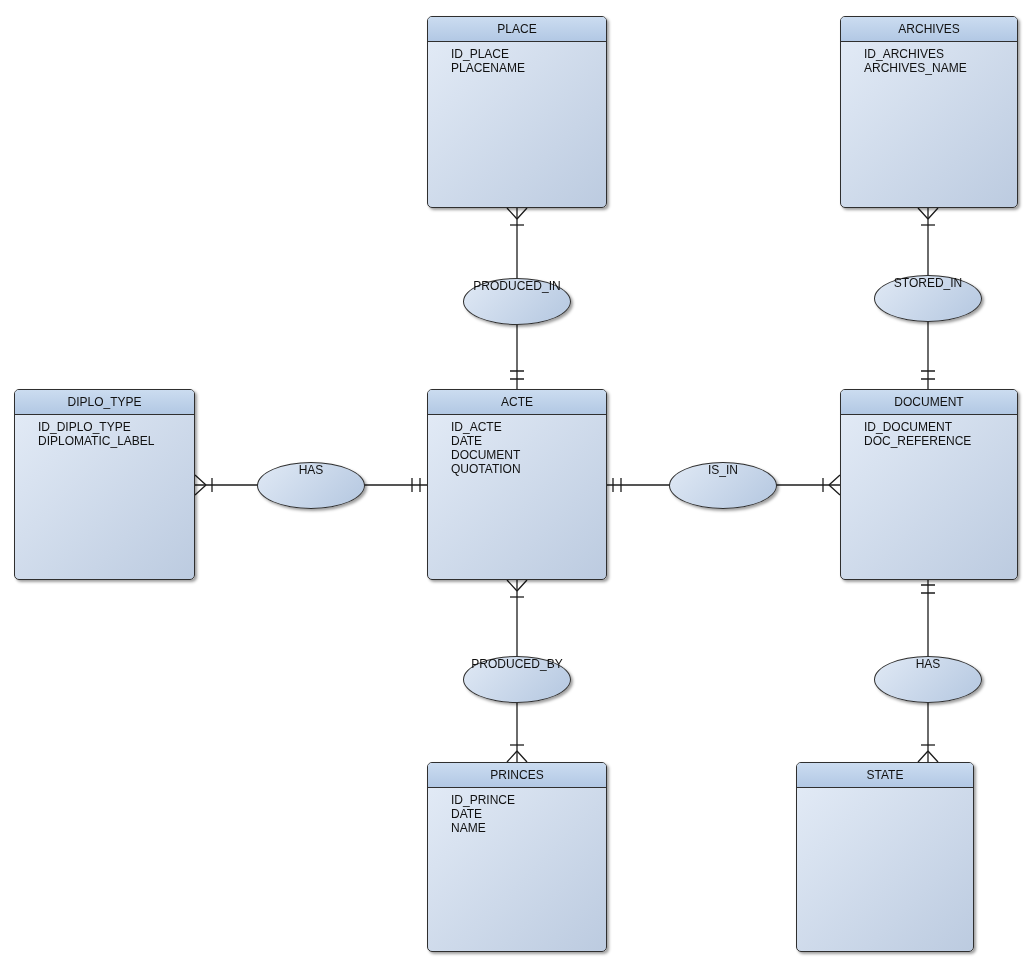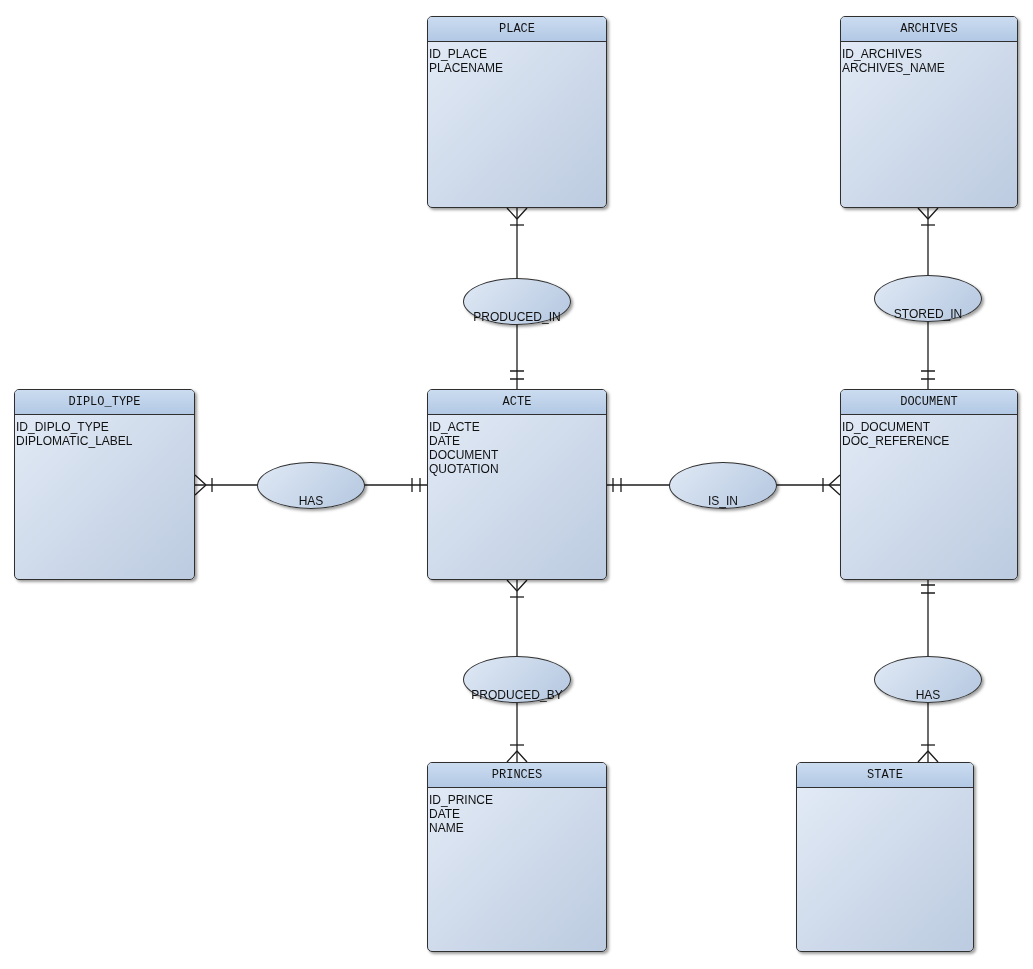--- a/index.html
+++ b/index.html
@@ -21,30 +21,30 @@
     border:1px solid var(--border);border-radius:5px;
     background:linear-gradient(135deg,var(--body-light) 0%,var(--body-dark) 100%);
     box-shadow:2px 2px 3px rgba(0,0,0,0.38);
     display:flex;flex-direction:column;
   }
   .entity-header{
     height:32px;flex:0 0 24px;
     border-bottom:1px solid var(--border);
     border-radius:4px 4px 0 0;
     background:linear-gradient(var(--header-top),var(--header-bottom));
-    font-size:12px;color:#111;text-align:center;line-height:24px;font-family:Liberation Mono, monospace;
+    font-size:12px;color:#111;text-align:center;line-height:24px;
   }
-  .entity-body{padding:5px 1px;font-size:12px;color:#111;line-height:14px;}
+  .entity-body{padding:5px 23px;font-size:12px;color:#111;line-height:14px;}
   .attr{white-space:nowrap;}
   .relationship{
     position:absolute;z-index:2;width:108px;height:47px;
     border:1.4px solid var(--border);border-radius:50%;
     background:linear-gradient(135deg,var(--ellipse-light) 0%,var(--ellipse-dark) 100%);
     box-shadow:2px 2px 3px rgba(0,0,0,0.38);
-    display:flex;align-items:flex-end;justify-content:center;
+    display:flex;align-items:flex-start;justify-content:center;
     font-size:12px;color:#111;
   }
 </style>
 </head>
 <body>
 
 <div class="canvas">
 
   <svg class="wires" width="1033" height="969">
 

